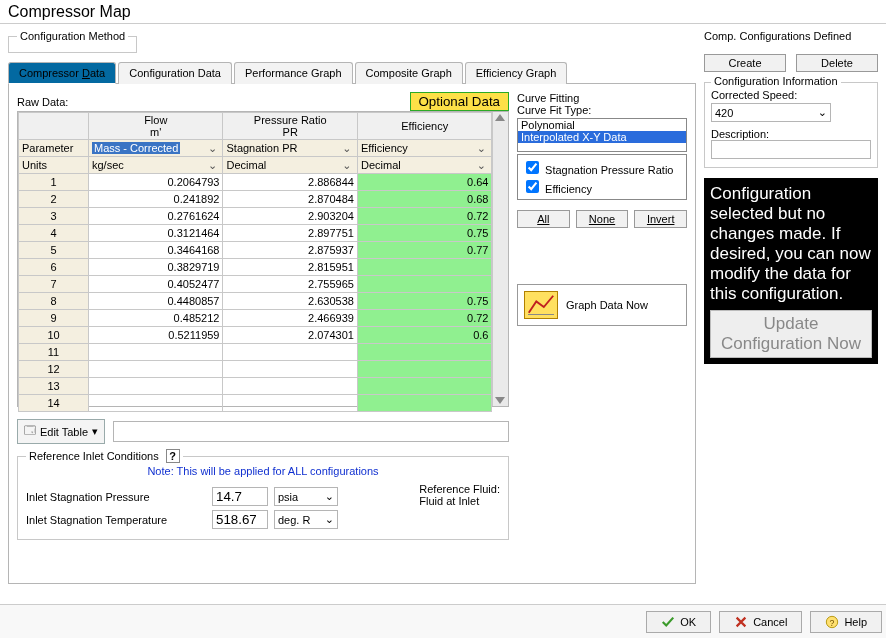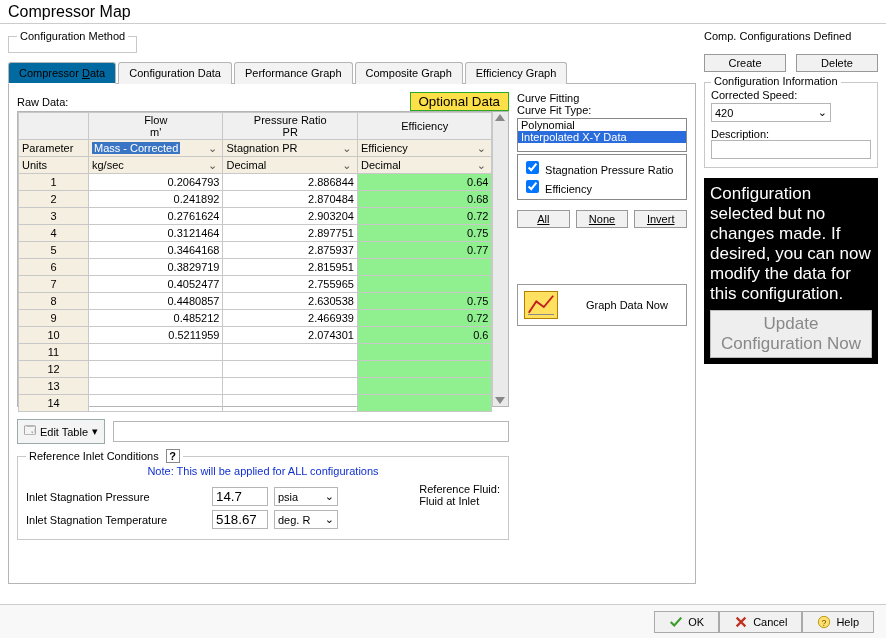--- a/index.html
+++ b/index.html
@@ -115,40 +115,40 @@
   .sel-box { border:1px solid #b5b5b5; padding:1px 3px; height:19px; display:flex; justify-content:space-between; align-items:center; cursor:pointer; }
   .curve-label { margin-bottom:2px; }
   .curve-list { border:1px solid #888; height:34px; }
   .curve-list div { padding:0 3px; }
   .curve-list .selrow { background:#2a6cdc; color:#fff; }
   .chk-group { border:1px solid #888; padding:3px 4px; margin-top:2px; }
   .chk-group label { display:block; }
   .btn { border:1px solid #999; background:#f1f1f1; padding:2px 0; cursor:pointer; text-align:center; }
   .btnrow3 { display:flex; gap:6px; margin-top:10px; }
   .btnrow3 .btn { flex:1;text-decoration:underline; }
-  .graph-btn { border:1px solid #999; display:flex; align-items:center; gap:28px; padding:6px; margin-top:56px; cursor:pointer; }
+  .graph-btn { border:1px solid #999; display:flex; align-items:center; gap:8px; padding:6px; margin-top:56px; cursor:pointer; }
   .graph-ico { width:34px; height:28px; background:#ffe060; border:1px solid #b08000; position:relative; }
   .graph-ico::after { content:""; position:absolute; left:3px; right:3px; top:22px; bottom:3px; border-top:1px solid #888; }
   .graph-ico svg { position:absolute; inset:0; }
   .right-label { margin-bottom:3px; }
   .tree {
     border:1px solid #888; height:140px; padding:4px 6px; font-size:11px;
     overflow:hidden; background:#fff;
   }
   .tree .root::before { content:"⊟ "; }
   .tree .child { padding-left: 22px; }
   .btnrow2 { display:flex; gap:10px; margin-top:12px; }
   .btnrow2 .btn { flex:1; padding:2px 0; }
   .cfginfo { border:1px solid #c8c8c8; margin-top:10px; padding:6px 6px 8px 6px; position:relative; }
   .cfginfo .legend { position:absolute; top:-8px; left:6px; background:#fff; padding:0 3px; }
   .blackbox { background:#000; color:#fff; padding:6px; margin-top:10px; font-size:17px; }
   .updatebtn { background:#eee; color:#888; border:1px solid #bbb; width:100%; padding:3px 0; margin-top:6px; text-align:center; }
   .footer {
     height:34px; border-top:1px solid #ccc; background:#f8f8f8;
-    display:flex; justify-content:flex-end; align-items:center; padding:0 12px;
+    display:flex; justify-content:flex-end; align-items:center; gap:8px; padding:0 4px;
   }
   .fbtn { border:1px solid #aaa; background:#f1f1f1; padding:3px 14px; display:flex; align-items:center; gap:5px; cursor:pointer; }
   .ico { width:14px; height:14px; display:inline-block; }
   .tri-up { width:0;height:0;border-left:5px solid transparent;border-right:5px solid transparent;border-bottom:7px solid #888;display:inline-block; }
   .tri-dn { width:0;height:0;border-left:5px solid transparent;border-right:5px solid transparent;border-top:7px solid #888;display:inline-block; }
 </style>
 </head>
 <body>
 
 <div class="titlebar">Compressor Map</div>

